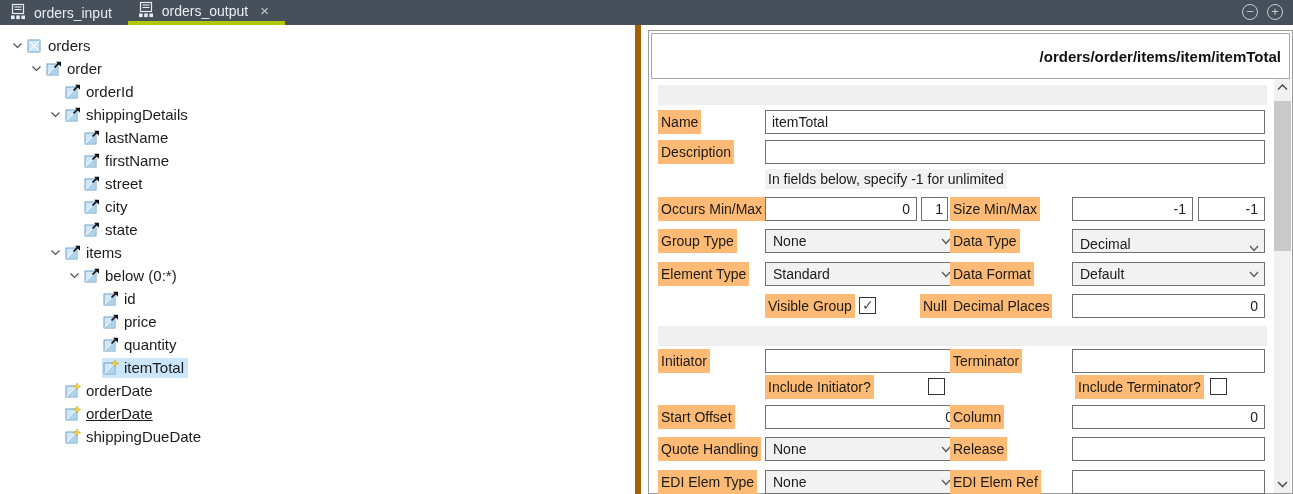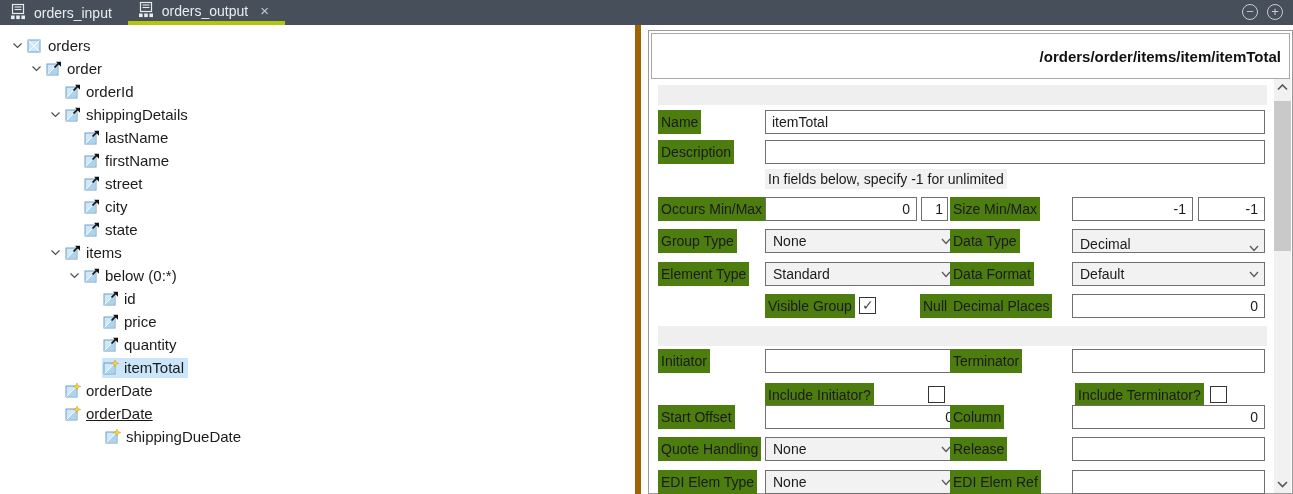--- a/index.html
+++ b/index.html
@@ -38,21 +38,21 @@
   .combo .cbtn { width:21px; height:100%; display:flex; align-items:center; justify-content:center;
                  background:#f0f0f0; border-left:1px solid #d9d9d9; }
   .mode-combo { position:absolute; left:6px; top:9px; width:101px; }
   .path-label { position:absolute; right:8px; top:0; height:100%; display:flex; align-items:center;
                 font-size:15px; font-weight:bold; color:#111; }
 
   .props { position:absolute; left:1px; top:48px; width:624px; height:414px; }
   .row { position:absolute; height:24px; width:624px; }
   .band { position:absolute; left:8px; width:609px; height:20px; background:#efefef; }
   .lbl { position:absolute; top:0; height:24px; line-height:24px; font-size:14px; color:#1b1b1b;
-         background:#4d7c0f; padding:0 3px; white-space:nowrap; }
+         background:#fdba74; padding:0 3px; white-space:nowrap; }
   .lbl.c1 { left:8px; }
   .lbl.c2 { left:300px; }
   .hint-text { position:absolute; left:115px; top:0; height:20px; line-height:20px;
                font-size:14px; color:#1b1b1b; background:#f1f1f1; padding:0 3px; }
   input.fld { position:absolute; top:0; height:24px; border:1px solid #707070; font-size:14px;
               font-family:"Liberation Sans", sans-serif; color:#1b1b1b; padding:0 6px; background:#fff; }
   input.num { text-align:right; }
   .dd { position:absolute; top:0; height:24px; background:#f2f2f2; border:1px solid #707070;
         display:flex; align-items:center; font-size:14px; color:#1b1b1b; }
   .dd .ctext { padding:0 7px; flex:1; }
@@ -372,21 +372,21 @@
               <svg width="16" height="15" viewBox="0 0 16 15">
                 <rect x="1" y="3" width="11" height="11" fill="#cfe7f6" stroke="#6fa0c8"></rect>
                 <path d="M1.5,13.5 L11.5,3.5 L11.5,13.5 Z" fill="#aed3ec"></path>
                 <line x1="1.5" y1="13.5" x2="11.5" y2="3.5" stroke="#ffffff" stroke-width="0.9"></line>
                 <path d="M12,0 L13,2.5 L15.8,3.5 L13,4.5 L12,7 L11,4.5 L8.2,3.5 L11,2.5 Z" fill="#fdd33c" stroke="#c39d13" stroke-width="0.5"></path>
               </svg>
             </span>
             <span class="tlabel">orderDate</span>
           </span>
         </div>
-        <div class="tree-row" style="padding-left: 46px; margin-left: 40px;">
+        <div class="tree-row" style="padding-left: 46px;">
           <span class="twisty"></span>
           <span class="sel-wrap">
             <span class="nicon">
               <svg width="16" height="15" viewBox="0 0 16 15">
                 <rect x="1" y="3" width="11" height="11" fill="#cfe7f6" stroke="#6fa0c8"></rect>
                 <path d="M1.5,13.5 L11.5,3.5 L11.5,13.5 Z" fill="#aed3ec"></path>
                 <line x1="1.5" y1="13.5" x2="11.5" y2="3.5" stroke="#ffffff" stroke-width="0.9"></line>
                 <path d="M12,0 L13,2.5 L15.8,3.5 L13,4.5 L12,7 L11,4.5 L8.2,3.5 L11,2.5 Z" fill="#fdd33c" stroke="#c39d13" stroke-width="0.5"></path>
               </svg>
             </span>
@@ -480,21 +480,21 @@
 
       <div class="band" style="top:247px;"></div>
 
       <div class="row" style="top:270px;">
         <span class="lbl c1">Initiator</span>
         <input class="fld" style="left: 115px; width: 195px;" value="">
         <span class="lbl c2">Terminator</span>
         <input class="fld" style="left: 422px; width: 193px;" value="">
       </div>
 
-      <div class="row" style="top:304px;padding-left:19px;">
+      <div class="row" style="top:296px;padding-left:19px;">
         <span class="lbl" style="left:115px;">Include Initiator?</span>
         <div class="checkbox" style="left:278px;"></div>
         <span class="lbl" style="left:425px;">Include Terminator?</span>
         <div class="checkbox" style="left:560px;"></div>
       </div>
 
       <div class="row" style="top:326px;">
         <span class="lbl c1">Start Offset</span>
         <input class="fld num" style="left: 115px; width: 195px;" value="0">
         <span class="lbl c2">Column</span>

